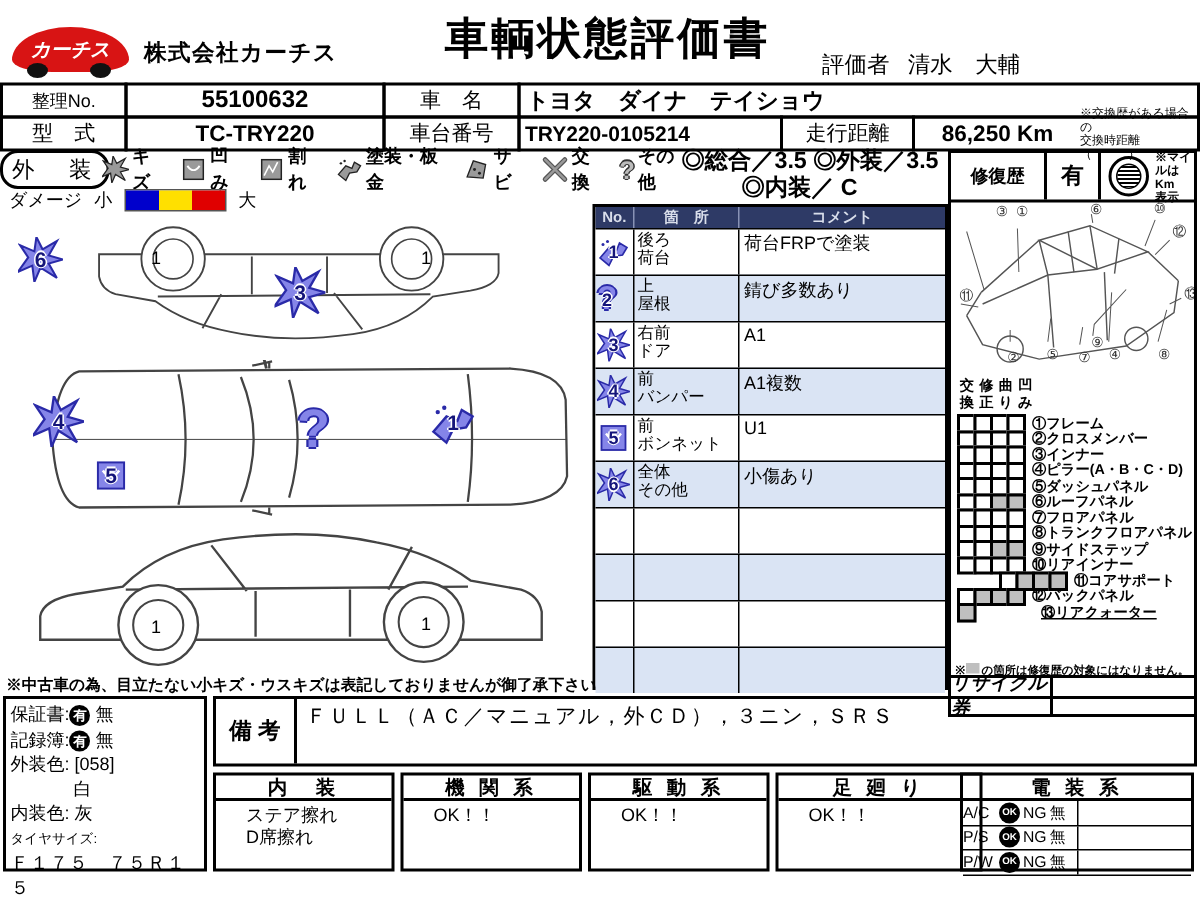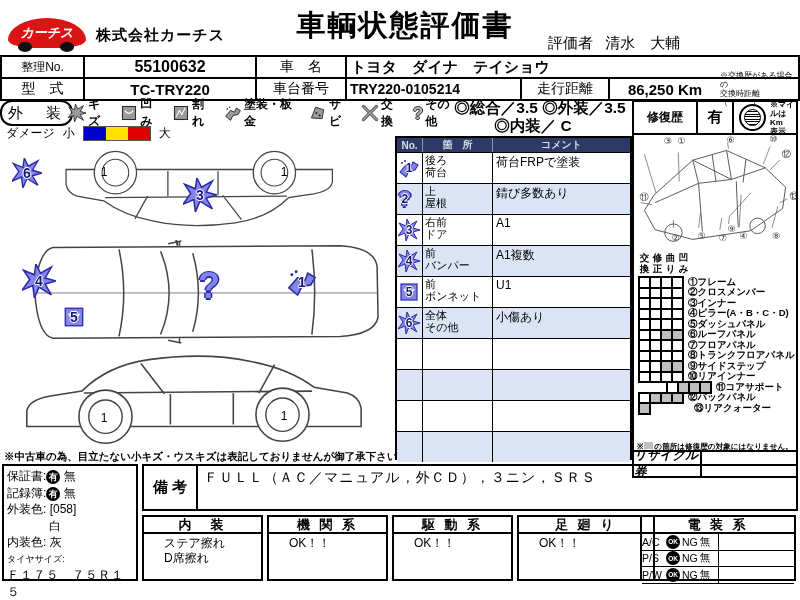--- a/index.html
+++ b/index.html
@@ -484,21 +484,21 @@
           <div class="fcell gray"></div>
           <div class="fname">⑪コアサポート</div>
         </div>
         <div class="fgrid-row" style="margin-top: -2px;">
           <div class="fcell first"></div>
           <div class="fcell gray"></div>
           <div class="fcell gray"></div>
           <div class="fcell gray"></div>
           <div class="fname">⑫バックパネル</div>
         </div>
-        <div class="fgrid-row" style="margin-top: -2px;">
+        <div class="fgrid-row" style="margin-top: -2px; text-decoration: underline;">
           <div class="fcell first gray"></div>
           <div class="fname" style="margin-left: 43px;">⑬リアクォーター</div>
         </div>
       </div>
     <div class="abs" style="left:3px;top:339px;font-size:7.6px;font-weight:bold;">
       <span>※</span><span style="display:inline-block;width:9px;height:7px;background:#bfbfbf;margin:0 1px;"></span><span>の箇所は修復歴の対象にはなりません。</span>
     </div>
     <div class="abs" style="left:0;top:348px;width:162px;height:26px;border-top:2px solid #000;display:flex;">
       <div style="width:66px;border-right:2px solid #000;display:flex;align-items:center;justify-content:center;font-weight:bold;font-size:12.5px;font-style:italic;">リサイクル券</div>
       <div style="flex:1;"></div>

